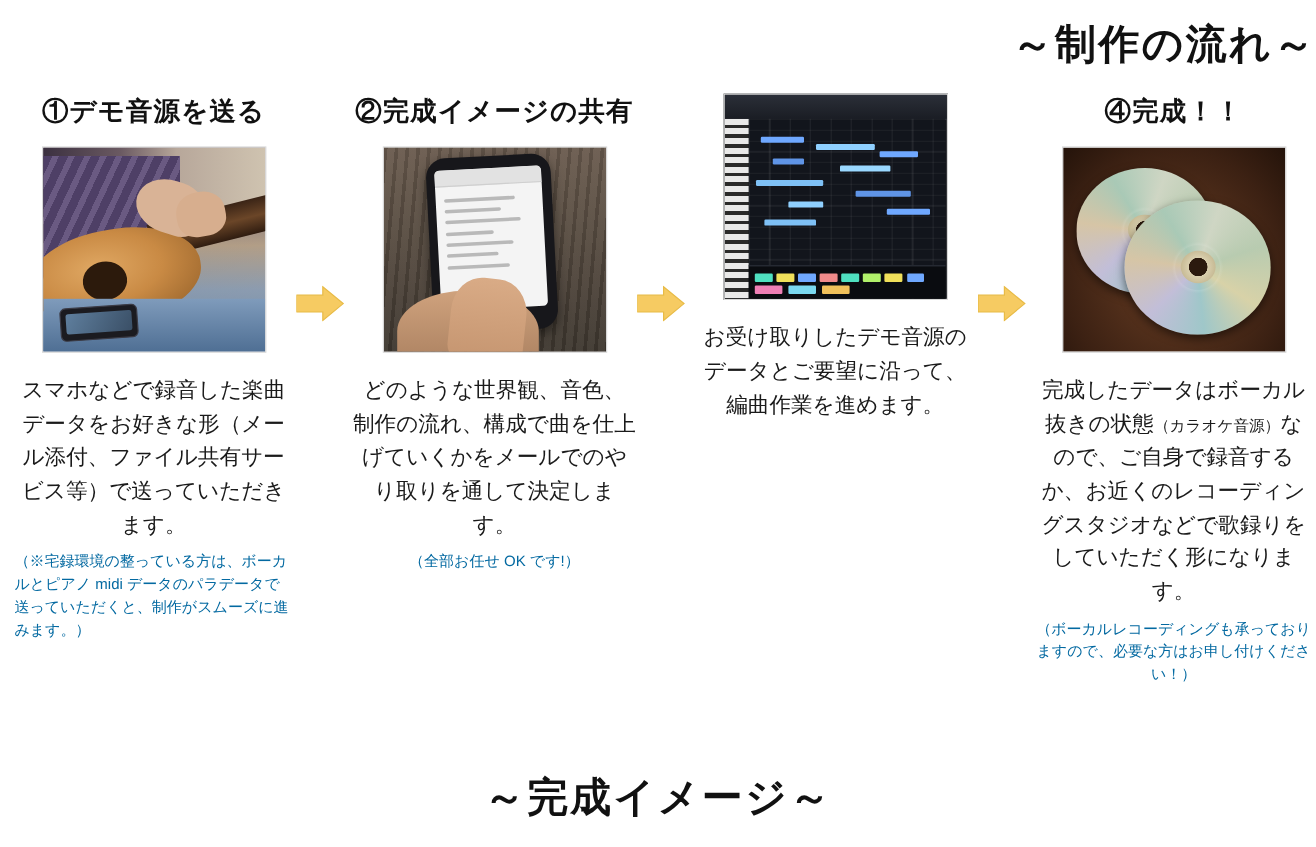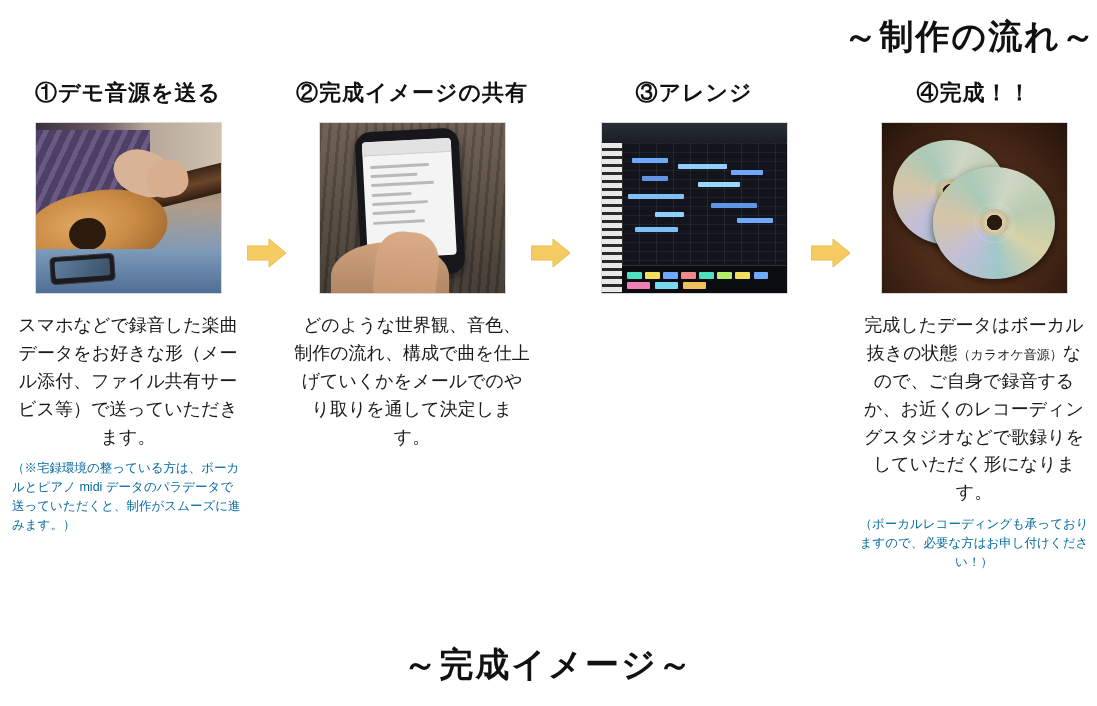--- a/index.html
+++ b/index.html
@@ -319,30 +319,30 @@
           <div class="bar" style="top:44%;width:44%"></div>
           <div class="bar" style="top:52%;width:62%"></div>
           <div class="bar" style="top:60%;width:48%"></div>
           <div class="bar" style="top:68%;width:58%"></div>
         </div>
       </div>
       <div class="pp-hand"></div>
       <div class="pp-thumbfinger"></div>
     </div>
     <div class="caption">どのような世界観、音色、制作の流れ、構成で曲を仕上げていくかをメールでのやり取りを通して決定します。</div>
+    <div class="note-small">（全部お任せ OK です!）</div>
   </div>
 
   <div class="arrow">
     <svg width="40" height="30" viewBox="0 0 40 30">
       <polygon points="0,8 22,8 22,1 39,15 22,29 22,22 0,22" fill="#f6cb62" stroke="#e8bb46" stroke-width="1"></polygon>
     </svg>
   </div>
 
   <div class="step step-3">
-    <div class="step-heading">③アレンジ</div>
     <div class="thumb photo-daw">
       <div class="daw-top"></div>
       <div class="daw-keys"></div>
       <div class="daw-grid">
         <div class="note" style="left:6%;top:10%;width:22%;background:#6fa8ff"></div>
         <div class="note" style="left:34%;top:14%;width:30%;background:#8fd0ff"></div>
         <div class="note" style="left:12%;top:22%;width:16%;background:#5f94e6"></div>
         <div class="note" style="left:46%;top:26%;width:26%;background:#9ad8ff"></div>
         <div class="note" style="left:66%;top:18%;width:20%;background:#6fa8ff"></div>
         <div class="note" style="left:4%;top:34%;width:34%;background:#7ec0f5"></div>
@@ -358,20 +358,21 @@
         <div class="chip" style="left:36%;top:22%;width:9%;background:#f08a8a"></div>
         <div class="chip" style="left:47%;top:22%;width:9%;background:#4fe0c0"></div>
         <div class="chip" style="left:58%;top:22%;width:9%;background:#b0f06a"></div>
         <div class="chip" style="left:69%;top:22%;width:9%;background:#f0e05a"></div>
         <div class="chip" style="left:80%;top:22%;width:9%;background:#6fa8ff"></div>
         <div class="chip" style="left:3%;top:58%;width:14%;background:#ef7fb5"></div>
         <div class="chip" style="left:20%;top:58%;width:14%;background:#7ad8ef"></div>
         <div class="chip" style="left:37%;top:58%;width:14%;background:#f0c05a"></div>
       </div>
     </div>
+    <div class="caption">お受け取りしたデモ音源のデータとご要望に沿って、編曲作業を進めます。</div>
     <div class="note-small"></div>
   </div>
 
   <div class="arrow">
     <svg width="40" height="30" viewBox="0 0 40 30">
       <polygon points="0,8 22,8 22,1 39,15 22,29 22,22 0,22" fill="#f6cb62" stroke="#e8bb46" stroke-width="1"></polygon>
     </svg>
   </div>
 
   <div class="step step-4">

